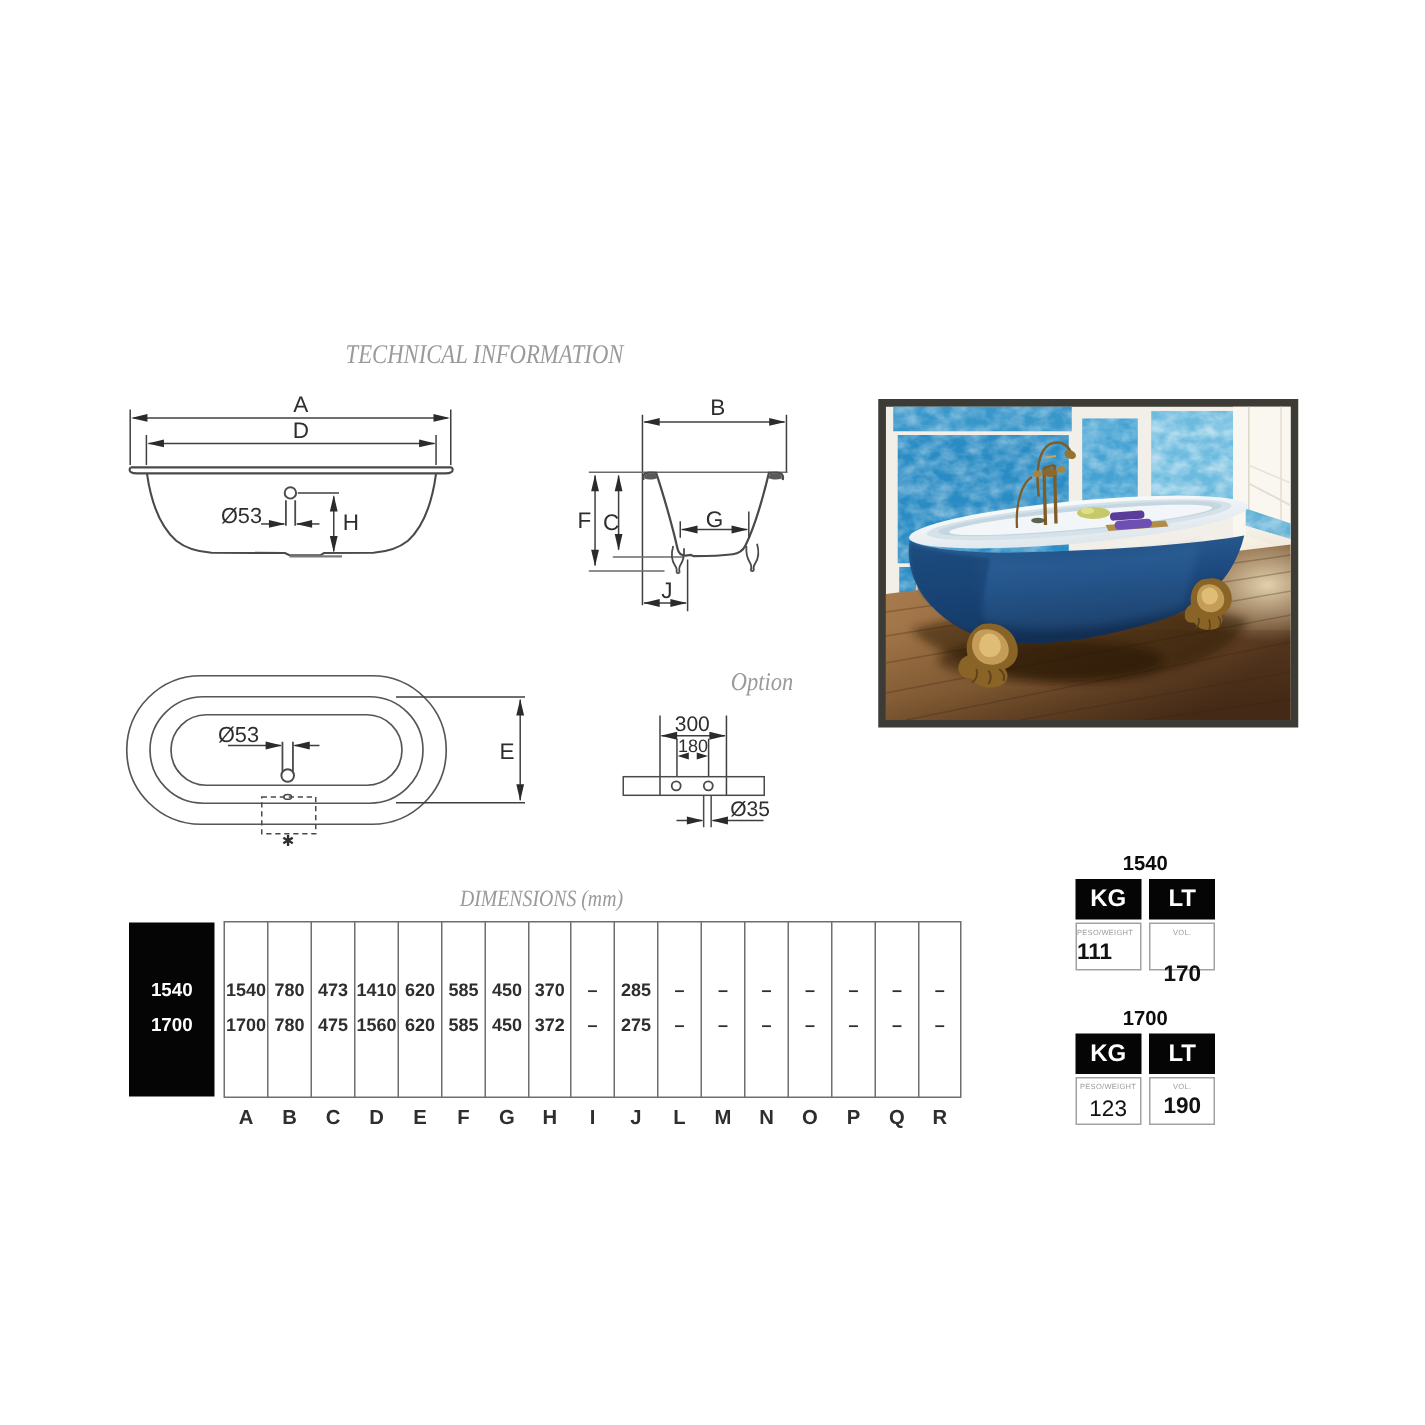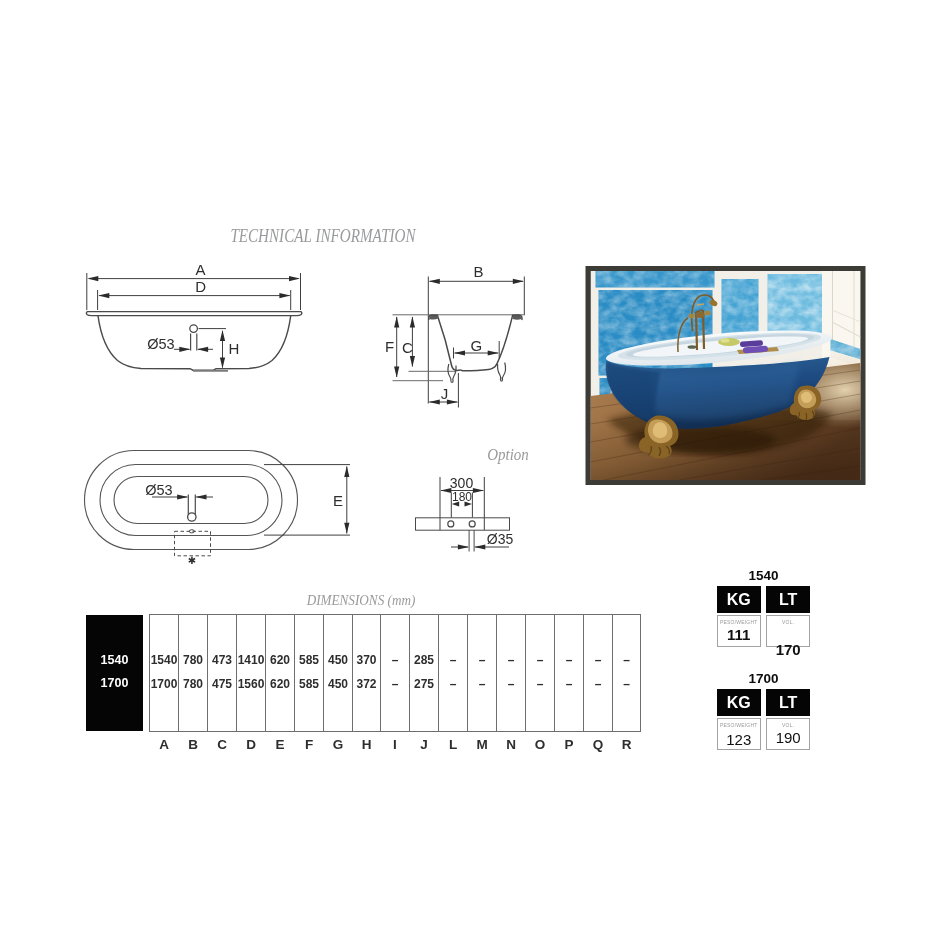--- a/index.html
+++ b/index.html
@@ -430,35 +430,35 @@
       <text x="569" y="749">P</text>
       <text x="598" y="749">Q</text>
       <text x="626.5" y="749">R</text>
   </g>
 </svg>
 
 <div class="abs" style="left:717px;top:568px;width:93px">
   <div class="abs" style="left:0;top:0;width:93px;text-align:center;font-weight:bold;font-size:13.5px;color:#0c0c0c">1540</div>
   <div class="abs" style="left:0;top:17.5px;width:43.5px;height:27px;background:#050505;color:#fff;font-weight:bold;font-size:16px;text-align:center;line-height:27px">KG</div>
   <div class="abs" style="left:49.4px;top:17.5px;width:43.5px;height:27px;background:#050505;color:#fff;font-weight:bold;font-size:16px;text-align:center;line-height:27px">LT</div>
-  <div class="abs" style="left:0;top:47px;width:41.5px;height:29.6px;border:1px solid #a2a2a2;text-align:center">
+  <div class="abs" style="left:0;top:47px;width:41.5px;height:29.6px;border:1px solid #a2a2a2;text-align:left">
     <div style="font-size:5px;color:#9a9a9a;margin-top:2.5px;letter-spacing:0.2px">PESO/WEIGHT</div>
     <div style="font-size:15px;font-weight:bold;color:#111;margin-top:1px">111</div>
   </div>
   <div class="abs" style="left:49.4px;top:47px;width:41.5px;height:29.6px;border:1px solid #a2a2a2;text-align:center">
     <div style="font-size:5px;color:#9a9a9a;margin-top:2.5px;letter-spacing:0.2px">VOL.</div>
     <div style="font-size:15px;font-weight:bold;color:#111;margin-top:16px">170</div>
   </div>
 </div>
 
 <div class="abs" style="left:717px;top:671px;width:93px">
   <div class="abs" style="left:0;top:0;width:93px;text-align:center;font-weight:bold;font-size:13.5px;color:#0c0c0c">1700</div>
   <div class="abs" style="left:0;top:17.5px;width:43.5px;height:27px;background:#050505;color:#fff;font-weight:bold;font-size:16px;text-align:center;line-height:27px">KG</div>
   <div class="abs" style="left:49.4px;top:17.5px;width:43.5px;height:27px;background:#050505;color:#fff;font-weight:bold;font-size:16px;text-align:center;line-height:27px">LT</div>
   <div class="abs" style="left:0;top:47px;width:41.5px;height:29.6px;border:1px solid #a2a2a2;text-align:center">
     <div style="font-size:5px;color:#9a9a9a;margin-top:2.5px;letter-spacing:0.2px">PESO/WEIGHT</div>
     <div style="font-size:15px;font-weight:normal;color:#111;margin-top:3px">123</div>
   </div>
   <div class="abs" style="left:49.4px;top:47px;width:41.5px;height:29.6px;border:1px solid #a2a2a2;text-align:center">
     <div style="font-size:5px;color:#9a9a9a;margin-top:2.5px;letter-spacing:0.2px">VOL.</div>
-    <div style="font-size:15px;font-weight:normal;color:#111;margin-top:1px">190</div>
+    <div style="font-size:15px;font-weight:bold;color:#111;margin-top:1px">190</div>
   </div>
 </div>
 
 </body></html>

